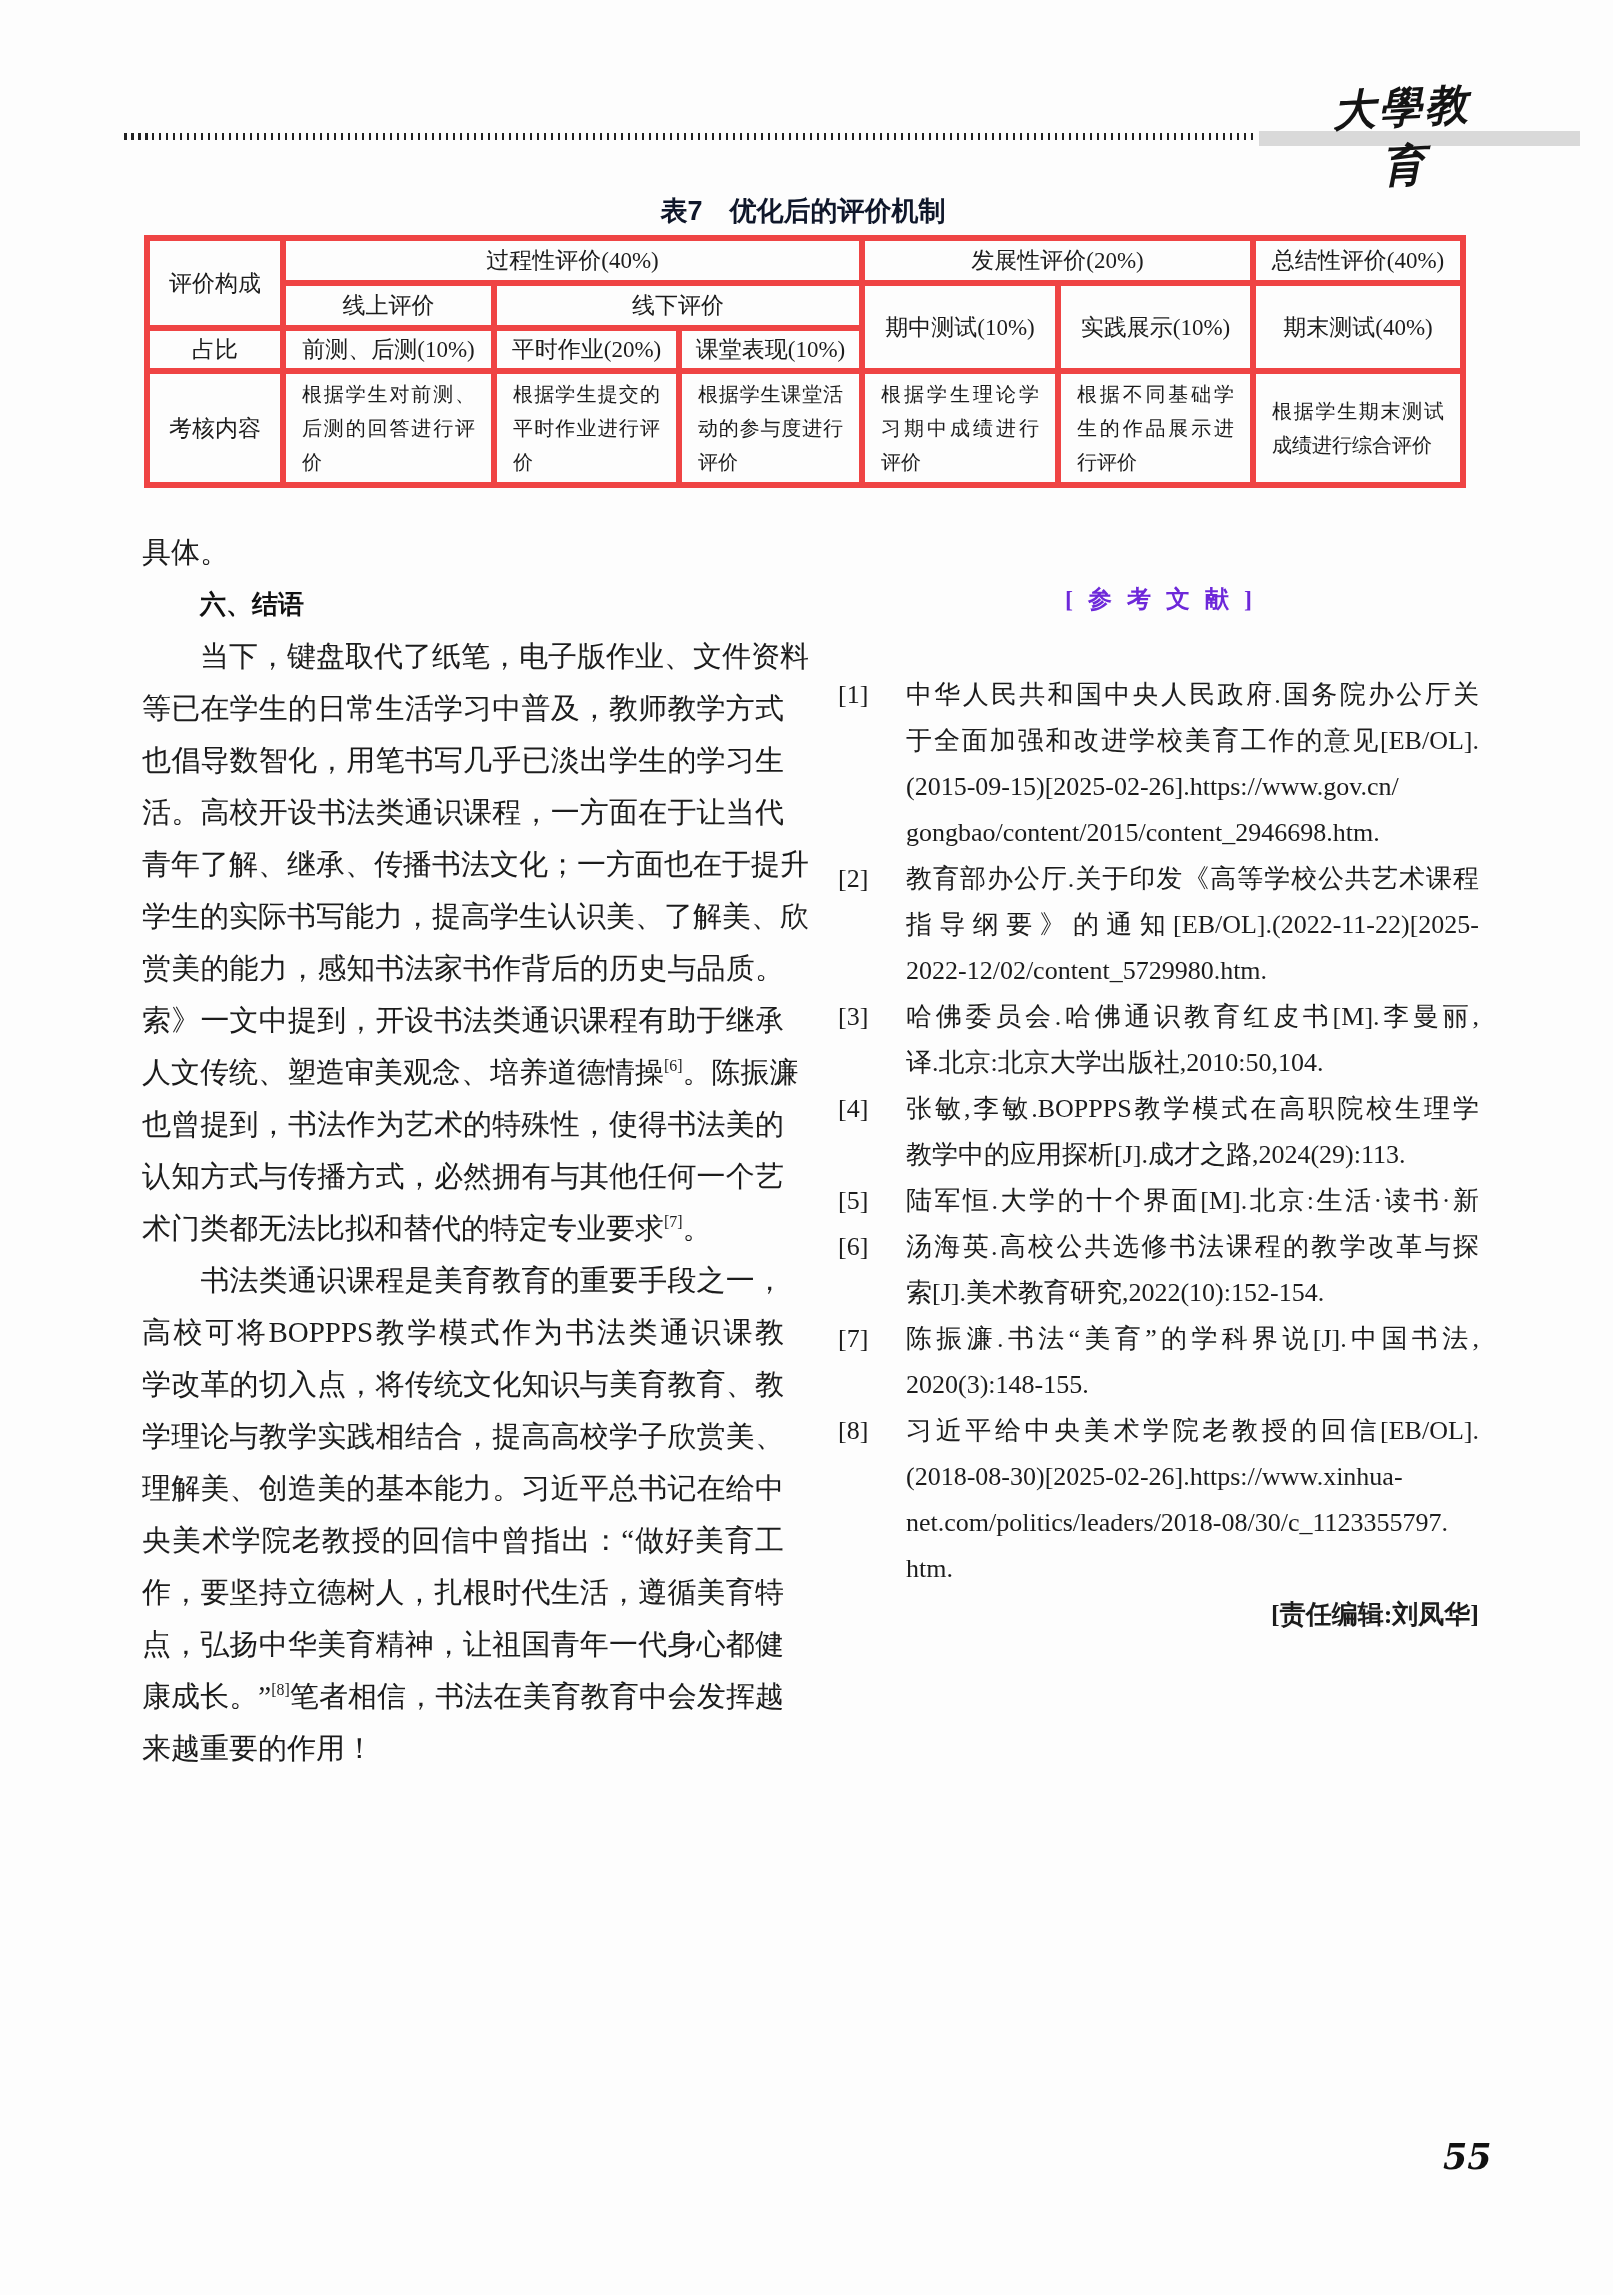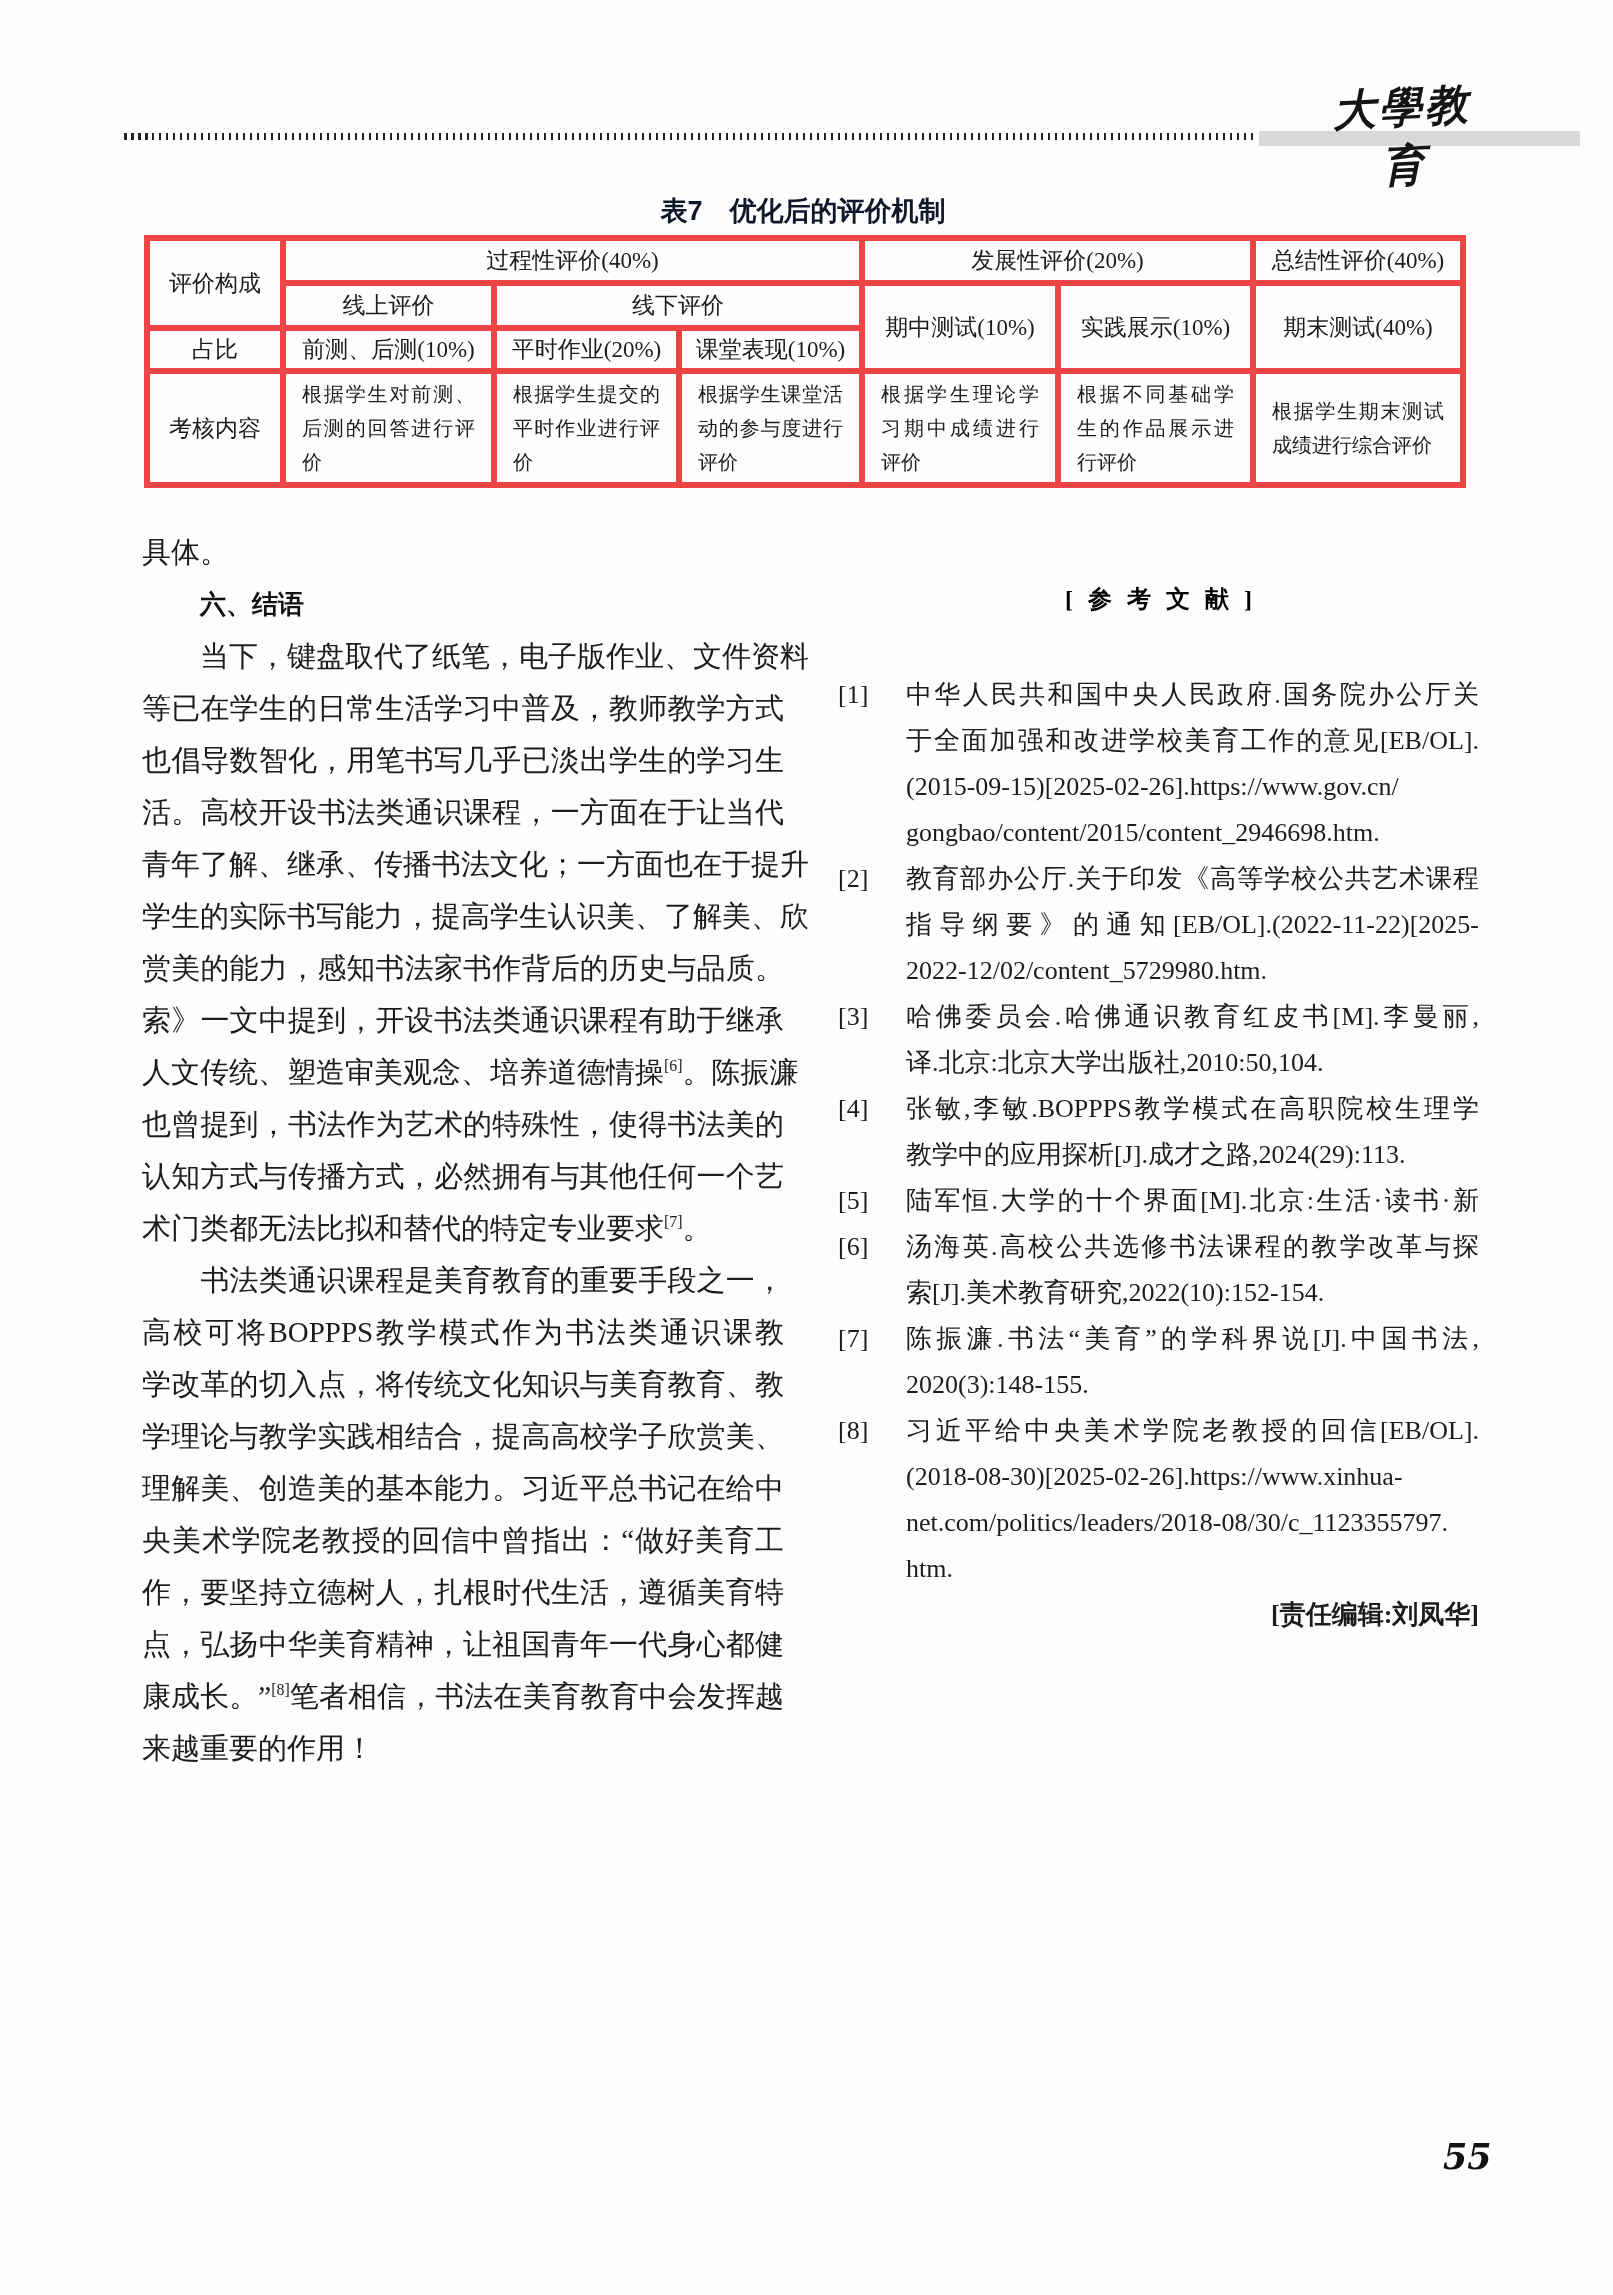--- a/index.html
+++ b/index.html
@@ -48,21 +48,21 @@
   .line{text-align:justify;text-align-last:justify;white-space:nowrap;}
   .line.short{text-align-last:left;}
   .section-heading{
     font-family:"Liberation Sans",sans-serif;font-weight:bold;font-size:26px;
     line-height:52px;padding-left:58px;margin:0;color:#111;
   }
   sup{font-size:0.55em;vertical-align:super;line-height:0;}
   .right-col{position:absolute;left:838px;top:576px;width:641px;font-size:26px;line-height:46px;}
   .ref-heading{
     text-align:center;font-weight:bold;font-size:24px;line-height:46px;
-    letter-spacing:15px;text-indent:15px;color:#000000;
+    letter-spacing:15px;text-indent:15px;color:#6d28d9;
   }
   .ref-list{margin-top:50px;}
   .ref{position:relative;padding-left:68px;}
   .ref-marker{position:absolute;left:0;top:0;}
   .editor-note{text-align:right;font-weight:bold;line-height:46px;}
   .page-number{
     position:absolute;left:1443px;top:2136px;
     font-family:"DejaVu Serif",serif;font-weight:bold;font-style:italic;font-size:35px;color:#111;
   }
 </style>

